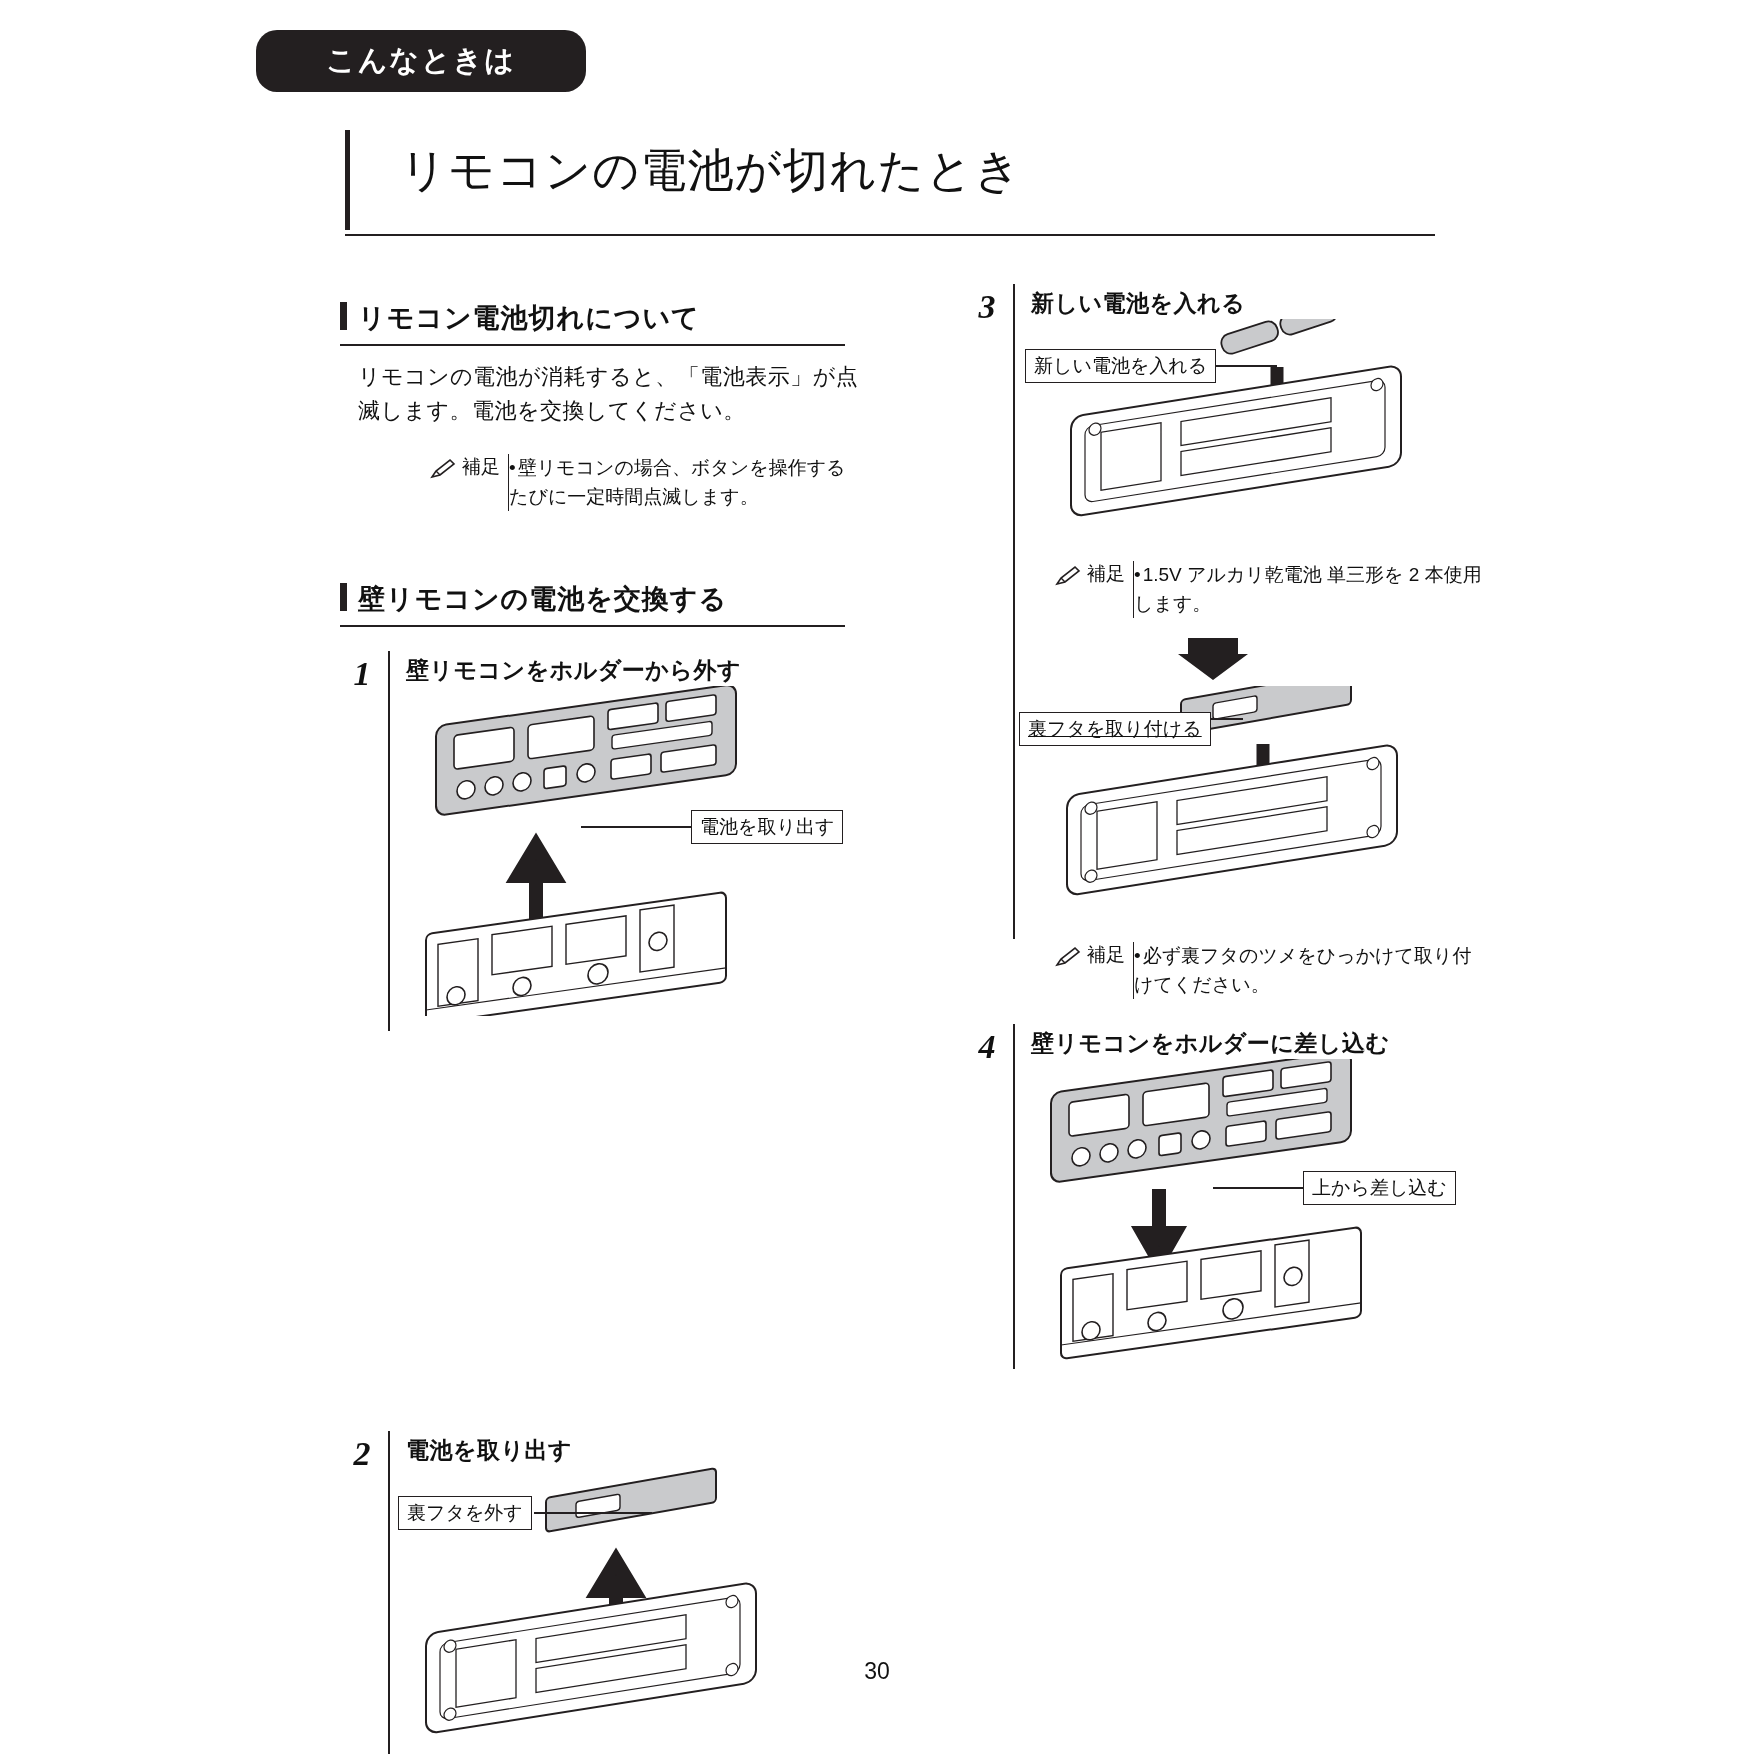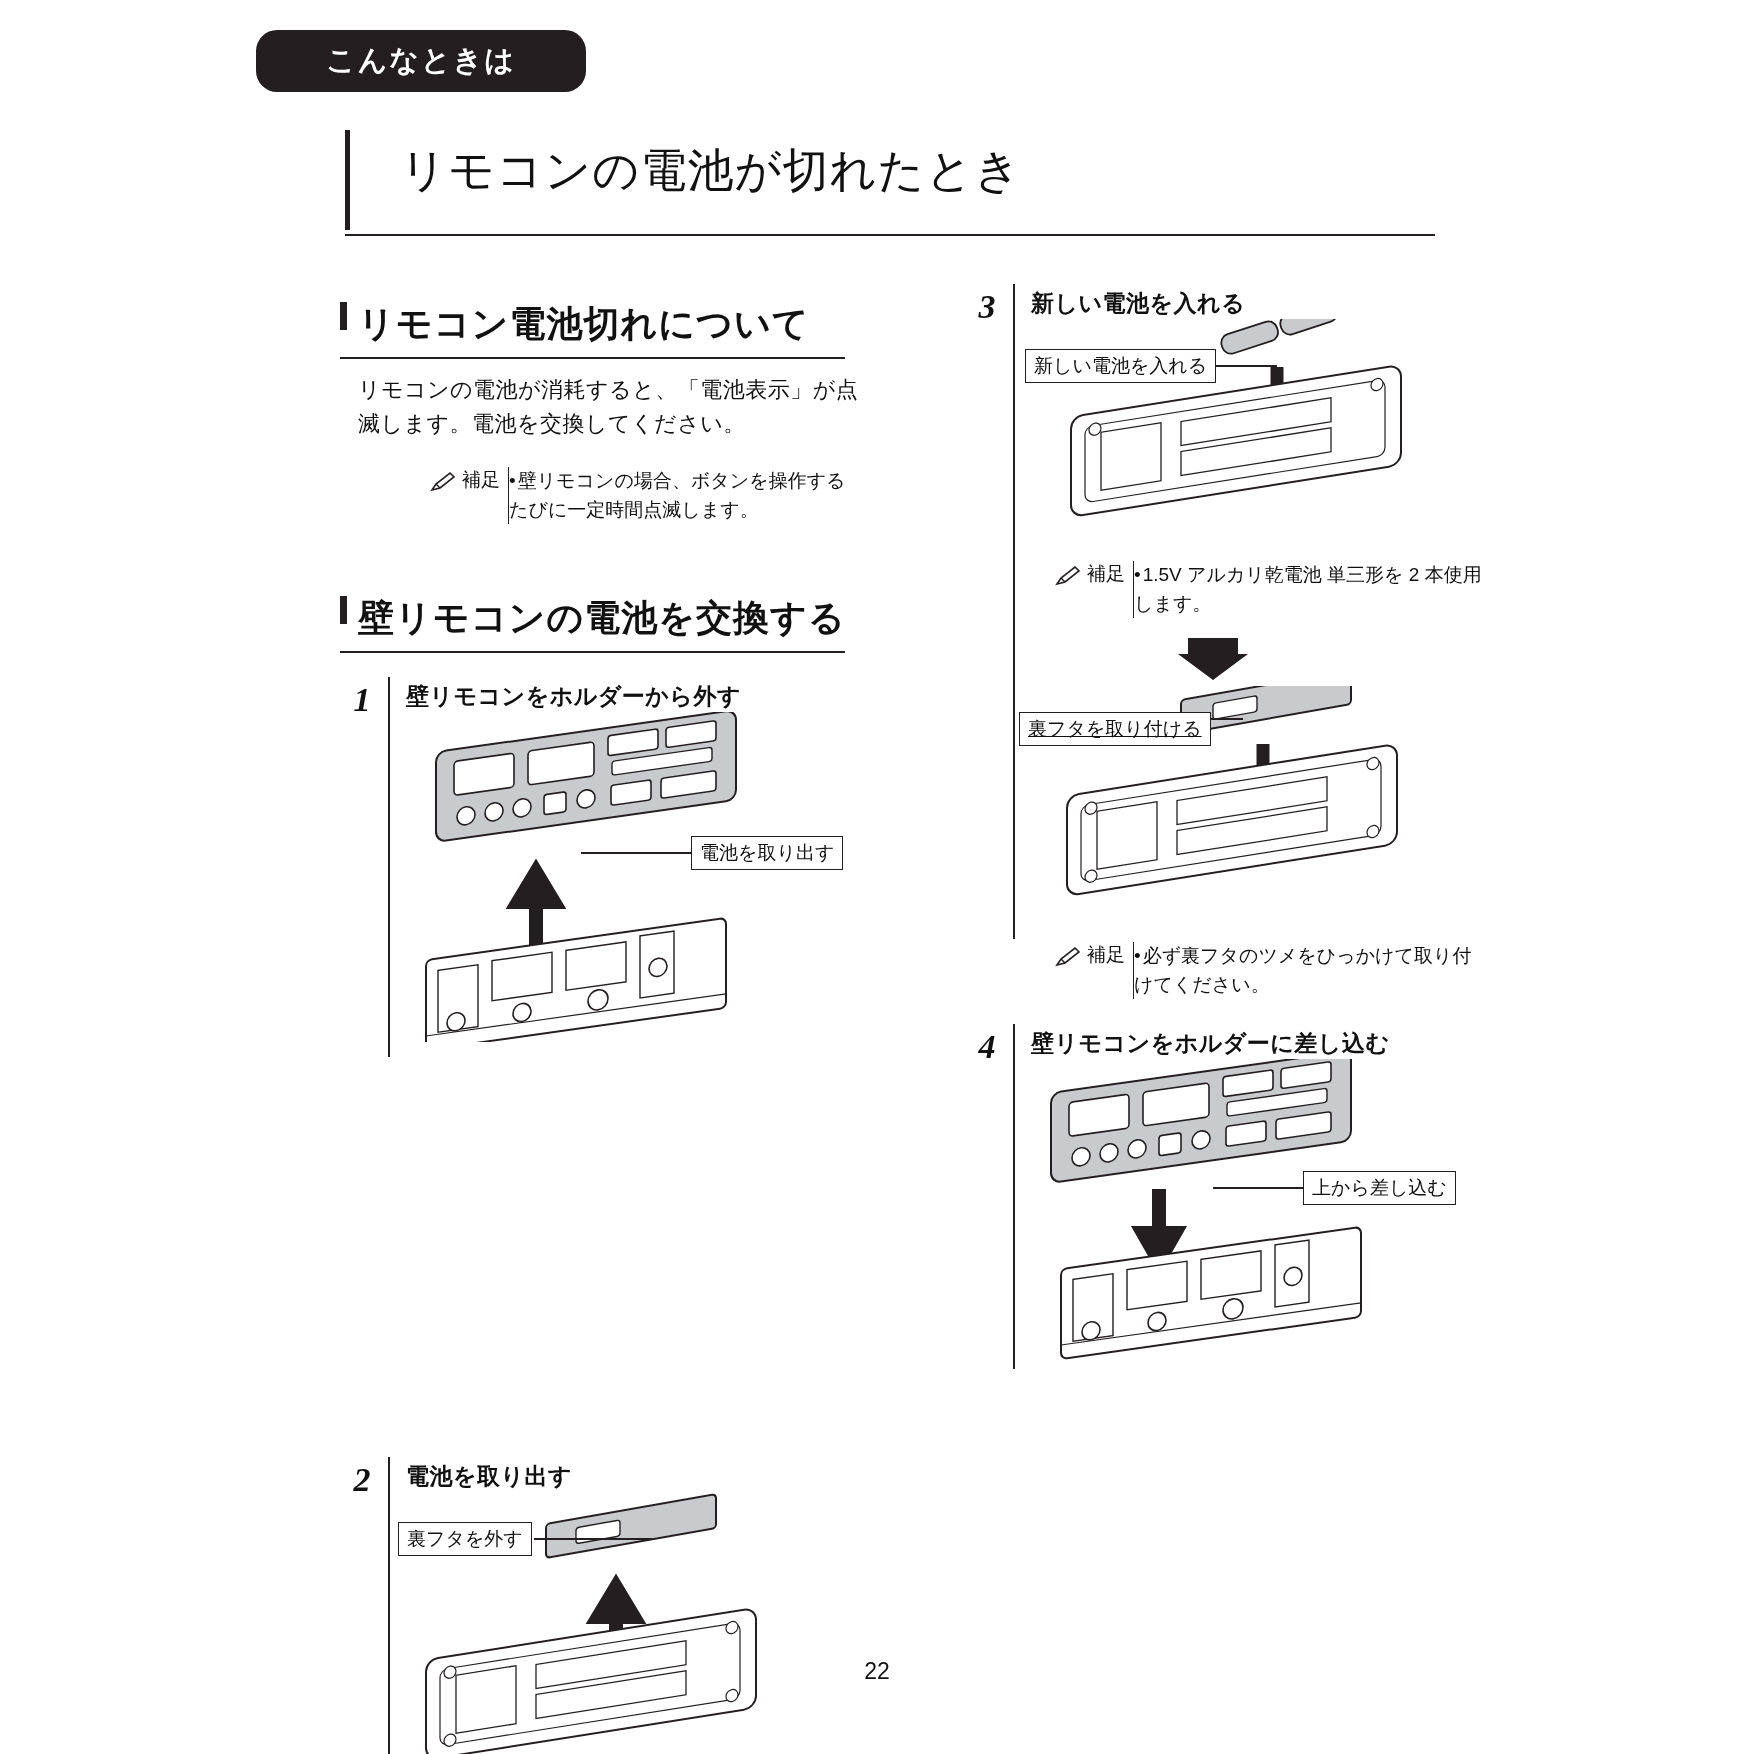--- a/index.html
+++ b/index.html
@@ -28,21 +28,21 @@
   }
   .title-rule{position:absolute;left:0;top:104px;width:1090px;height:2px;background:#231f20;}
 
   
   .col-left{position:absolute;left:340px;top:300px;width:520px;}
   .col-right{position:absolute;left:965px;top:300px;width:520px;}
 
   
   .sec{position:relative;margin-bottom:14px;}
   .sec-bar{position:absolute;left:0;top:2px;width:7px;height:28px;background:#231f20;}
-  .sec-title{font-size:36px;font-weight:bold;padding-left:18px;padding-bottom:8px;letter-spacing:1px;}
+  .sec-title{font-size:27px;font-weight:bold;padding-left:18px;padding-bottom:8px;letter-spacing:1px;}
   .sec-rule{width:505px;height:2px;background:#231f20;}
 
   .body-text{
     font-size:22px;line-height:1.55;padding-left:18px;margin-top:14px;letter-spacing:.5px;
   }
 
   
   .note{
     display:flex;align-items:flex-start;margin-top:26px;padding-left:90px;
   }
@@ -347,14 +347,14 @@
               <path d="M0 96 L300 96" stroke="#231f20" stroke-width="1.2"></path>
             </g>
           </svg>
           <div class="leader" style="left:182px;top:128px;width:90px;"></div>
           <div class="callout" style="left:272px;top:112px;">上から差し込む</div>
         </div>
       </div>
     </div>
   </div>
 
-  <div class="pagenum">22</div>
+  <div class="pagenum">30</div>
 </div>
 
 </body></html>

